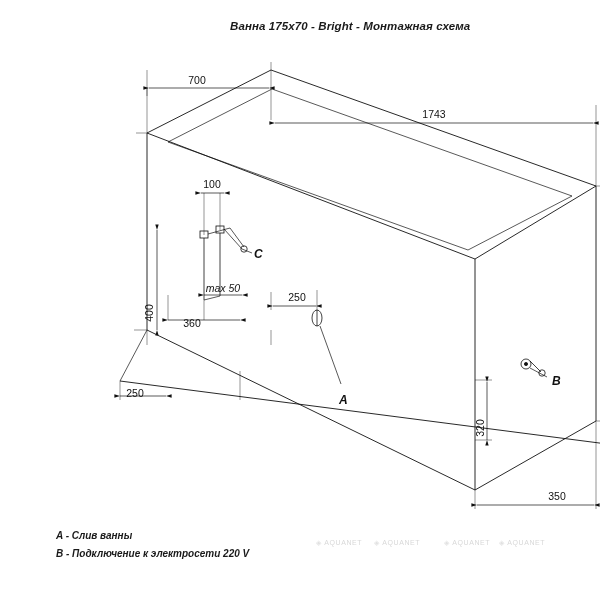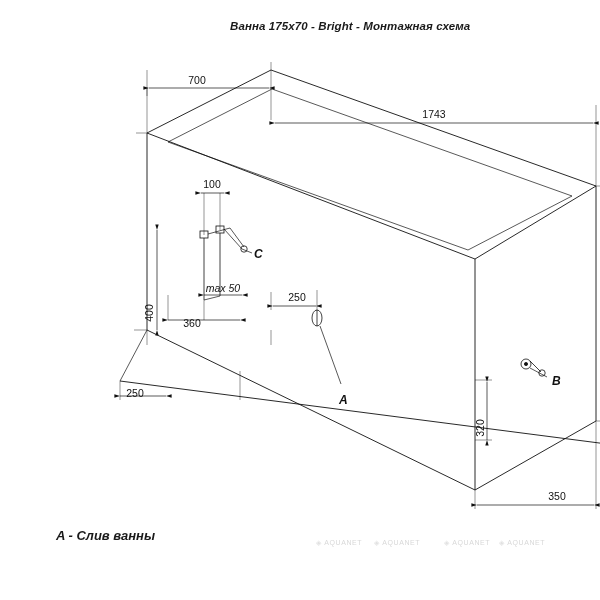--- a/index.html
+++ b/index.html
@@ -35,21 +35,21 @@
     position: absolute;
     left: 0;
     top: 0;
     width: 600px;
     height: 600px;
   }
   .legend {
     position: absolute;
     left: 12px;
     top: 527px;
-    font-size: 13px;
+    font-size: 10px;
     font-style: italic;
     font-weight: bold;
     line-height: 17.5px;
     white-space: nowrap;
   }
   .legend div {
     white-space: nowrap;
   }
   .wm-row {
     position: absolute;
@@ -201,20 +201,21 @@
 
     <g font-family="Liberation Sans, sans-serif" font-size="12" font-style="italic" font-weight="bold" fill="#111">
       <text x="295" y="404">A</text>
       <text x="508" y="385">B</text>
       <text x="210" y="258">C</text>
     </g>
   </svg>
 
   <div class="legend">
     <div>A - Слив ванны</div>
+    <div>B - Подключение к электросети 220 V</div>
   </div>
 
   <div class="wm-row">
     <span class="wm" style="left:272px; top:539px;"><span class="dot">◈ </span><span>AQUANET</span></span>
     <span class="wm" style="left:330px; top:539px;"><span class="dot">◈ </span><span>AQUANET</span></span>
     <span class="wm" style="left:400px; top:539px;"><span class="dot">◈ </span><span>AQUANET</span></span>
     <span class="wm" style="left:455px; top:539px;"><span class="dot">◈ </span><span>AQUANET</span></span>
   </div>
 
 </div>

